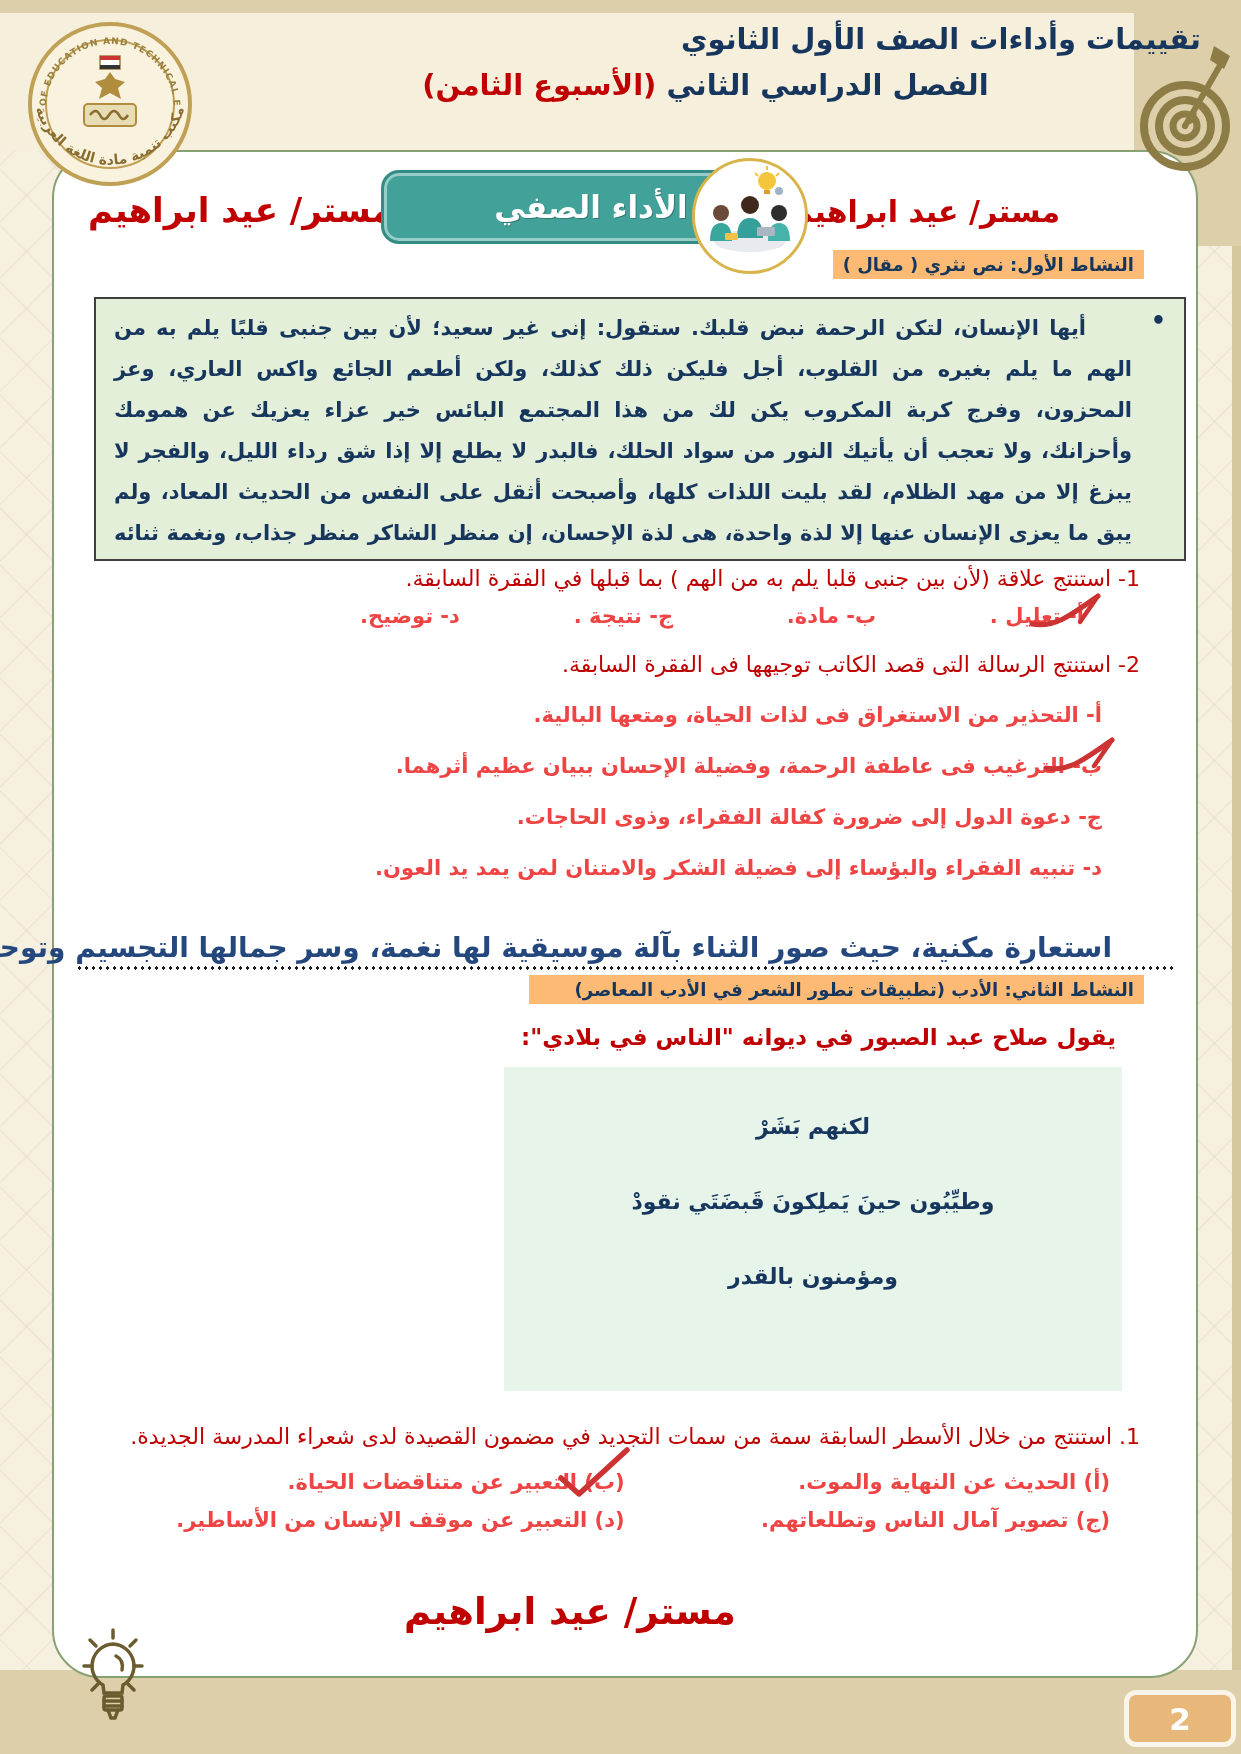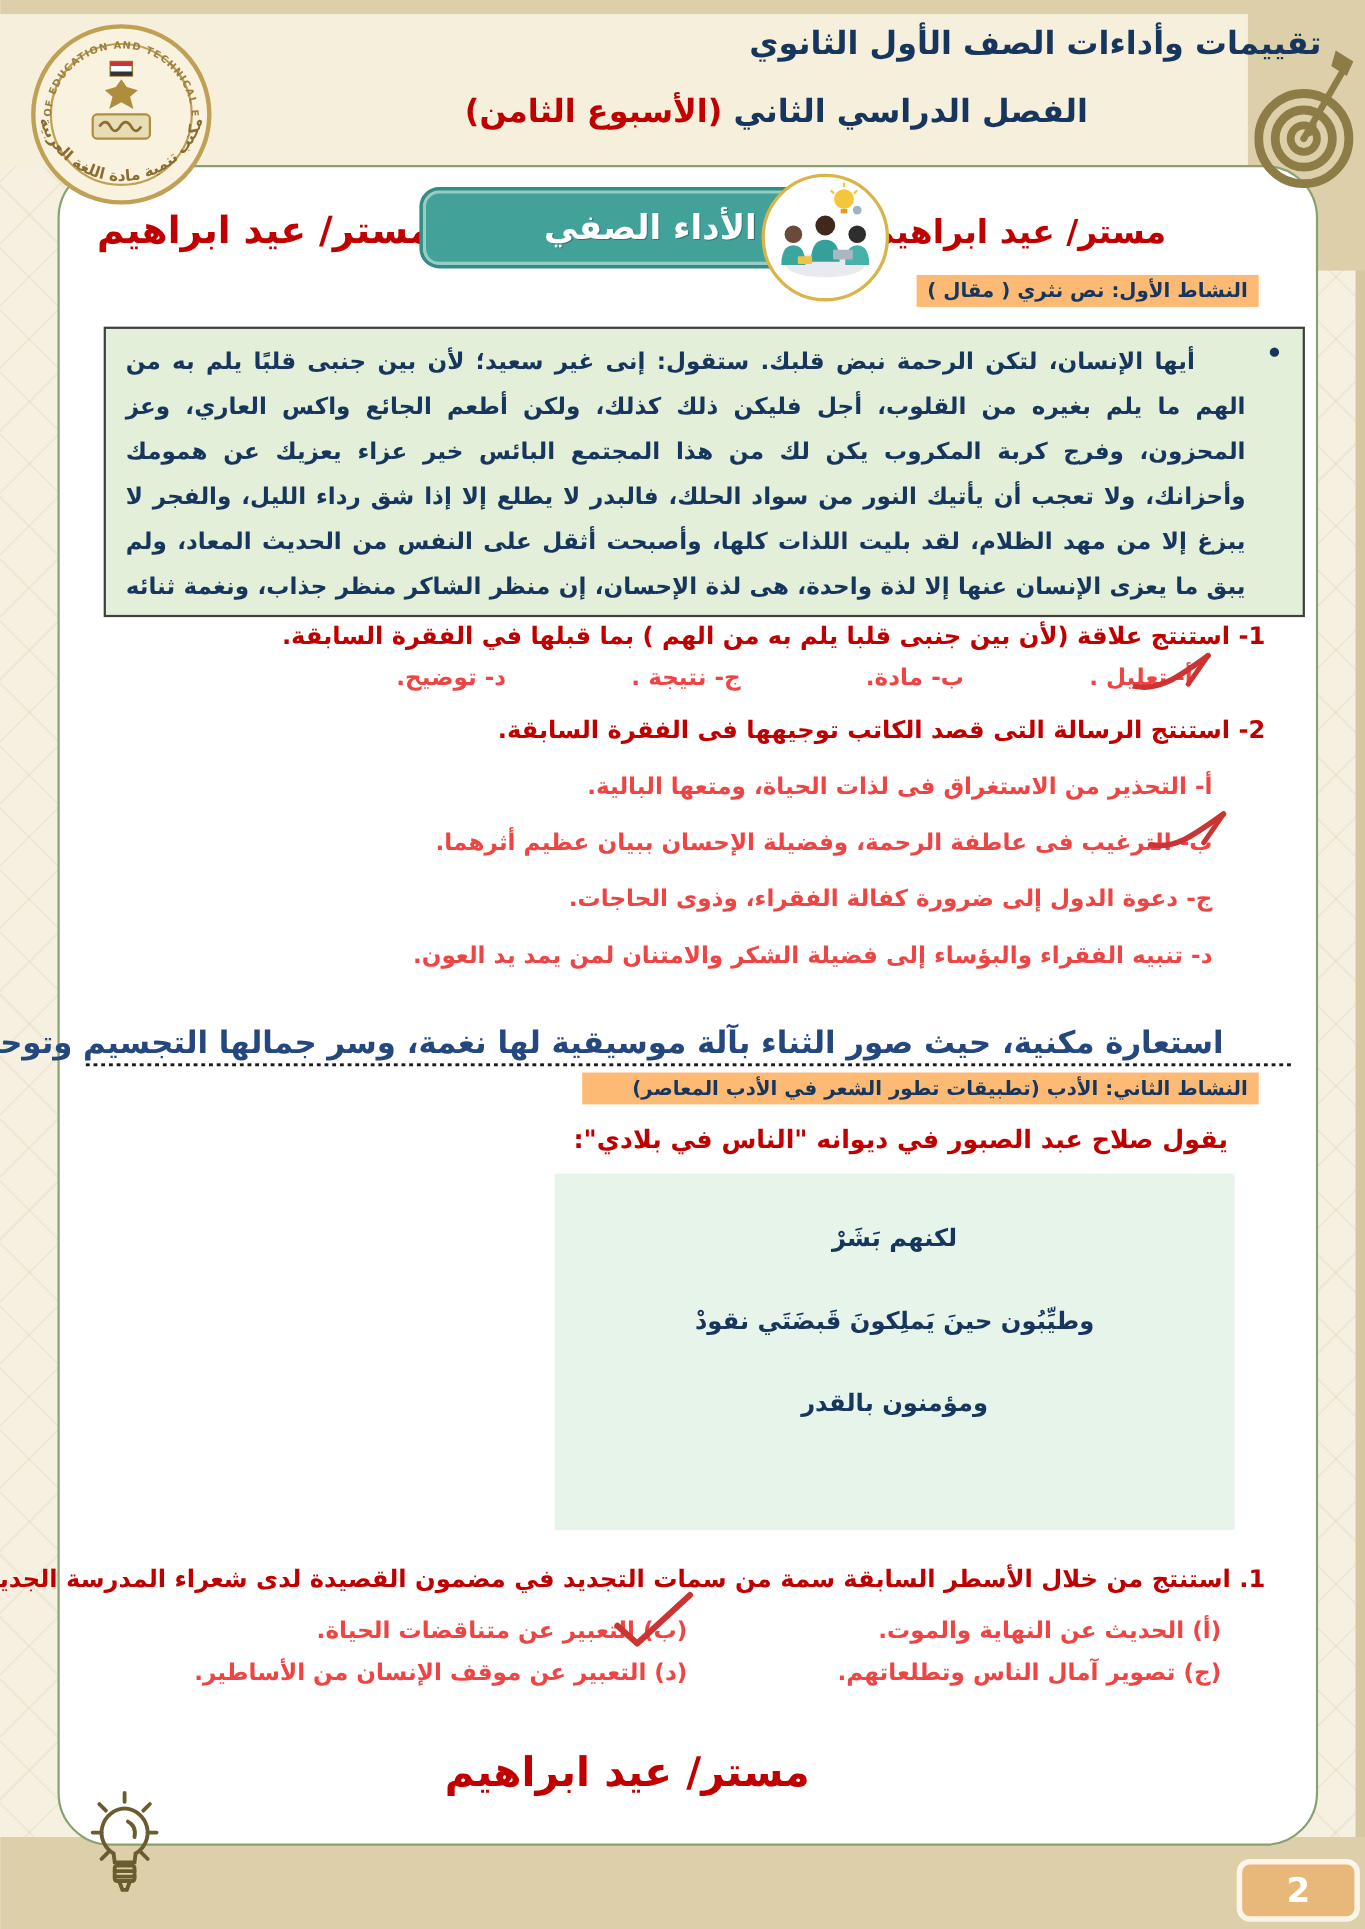--- a/index.html
+++ b/index.html
@@ -15,21 +15,21 @@
   .tan { background:#dccfa9; }
   .top-strip { position:absolute; left:0; top:0; width:100%; height:13px; z-index:1; }
   .right-strip { position:absolute; right:0; top:0; width:9px; height:100%; z-index:1; background:#d5c79e; }
   .bottom-band { position:absolute; left:0; top:1670px; width:100%; height:84px; z-index:1; }
   .tan-corner { position:absolute; left:1134px; top:0; width:107px; height:246px; z-index:1; }
 
   .header-band { position:absolute; left:0; top:13px; width:1134px; height:138px;
     background:#f6efdc; z-index:2; }
   .header-titles { position:absolute; left:210px; right:40px; top:22px; text-align:center; z-index:3; }
   .title1 { color:#17365d; font-weight:bold; font-size:29px; letter-spacing:.5px;text-align:right; }
-  .title2 { color:#17365d; font-weight:bold; font-size:29px; margin-top:28px; }
+  .title2 { color:#17365d; font-weight:bold; font-size:29px; margin-top:12px; }
   .title2 .wk { color:#c00000; }
 
   .seal { position:absolute; left:26px; top:20px; width:168px; height:168px; z-index:4; }
 
   .content-box { position:absolute; left:52px; top:150px; width:1146px; height:1528px;
     background:#ffffff; border:2px solid #87a173; border-radius:48px; z-index:2; }
 
   .name-left  { position:absolute; left:34px;  top:38px; color:#c00000; font-weight:bold; font-size:34px; white-space:nowrap; }
   .name-right { position:absolute; right:136px; top:42px; color:#c00000; font-weight:bold; font-size:30px; white-space:nowrap; }
 
@@ -45,21 +45,21 @@
     font-weight:bold; font-size:18px; padding:4px 10px; }
   .act1-label { top:98px; }
   .act2-label { top:823px;padding-left:46px; }
 
   .passage-box { position:absolute; right:10px; left:40px; top:145px; height:264px;
     background:#e3efd8; border:2px solid #3f3f3f; padding:9px 52px 6px 18px; overflow:hidden; }
   .passage-bullet { position:absolute; right:18px; top:8px; color:#17365d; font-size:24px; font-weight:bold; }
   .passage-text { color:#17365d; font-weight:bold; font-size:21px; line-height:41px;
     text-align:justify; text-align-last:right; text-indent:46px; }
 
-  .q-red { position:absolute; right:46px; left:30px; color:#c00000; font-weight:bold; font-size:22px; white-space:nowrap;text-align:right; }
+  .q-red { position:absolute; right:56px; left:30px; color:#c00000; font-weight:normal; font-size:22px; white-space:nowrap;text-align:right; }
   .q-quote { color:#17365d; }
   .q1 { top:414px; } .q2 { top:500px; } .q3 { top:747px; } .qb { top:1272px; }
 
   .q1-opts { position:absolute; right:112px; top:452px; width:724px;
     display:flex; justify-content:space-between; }
   .opt { color:#ef4444; font-weight:bold; font-size:21px; position:relative; white-space:nowrap; }
 
   .q2-opts { position:absolute; right:94px; left:60px; top:543px; }
   .q2-opts .opt { display:block; height:51px; line-height:40px; }
 

